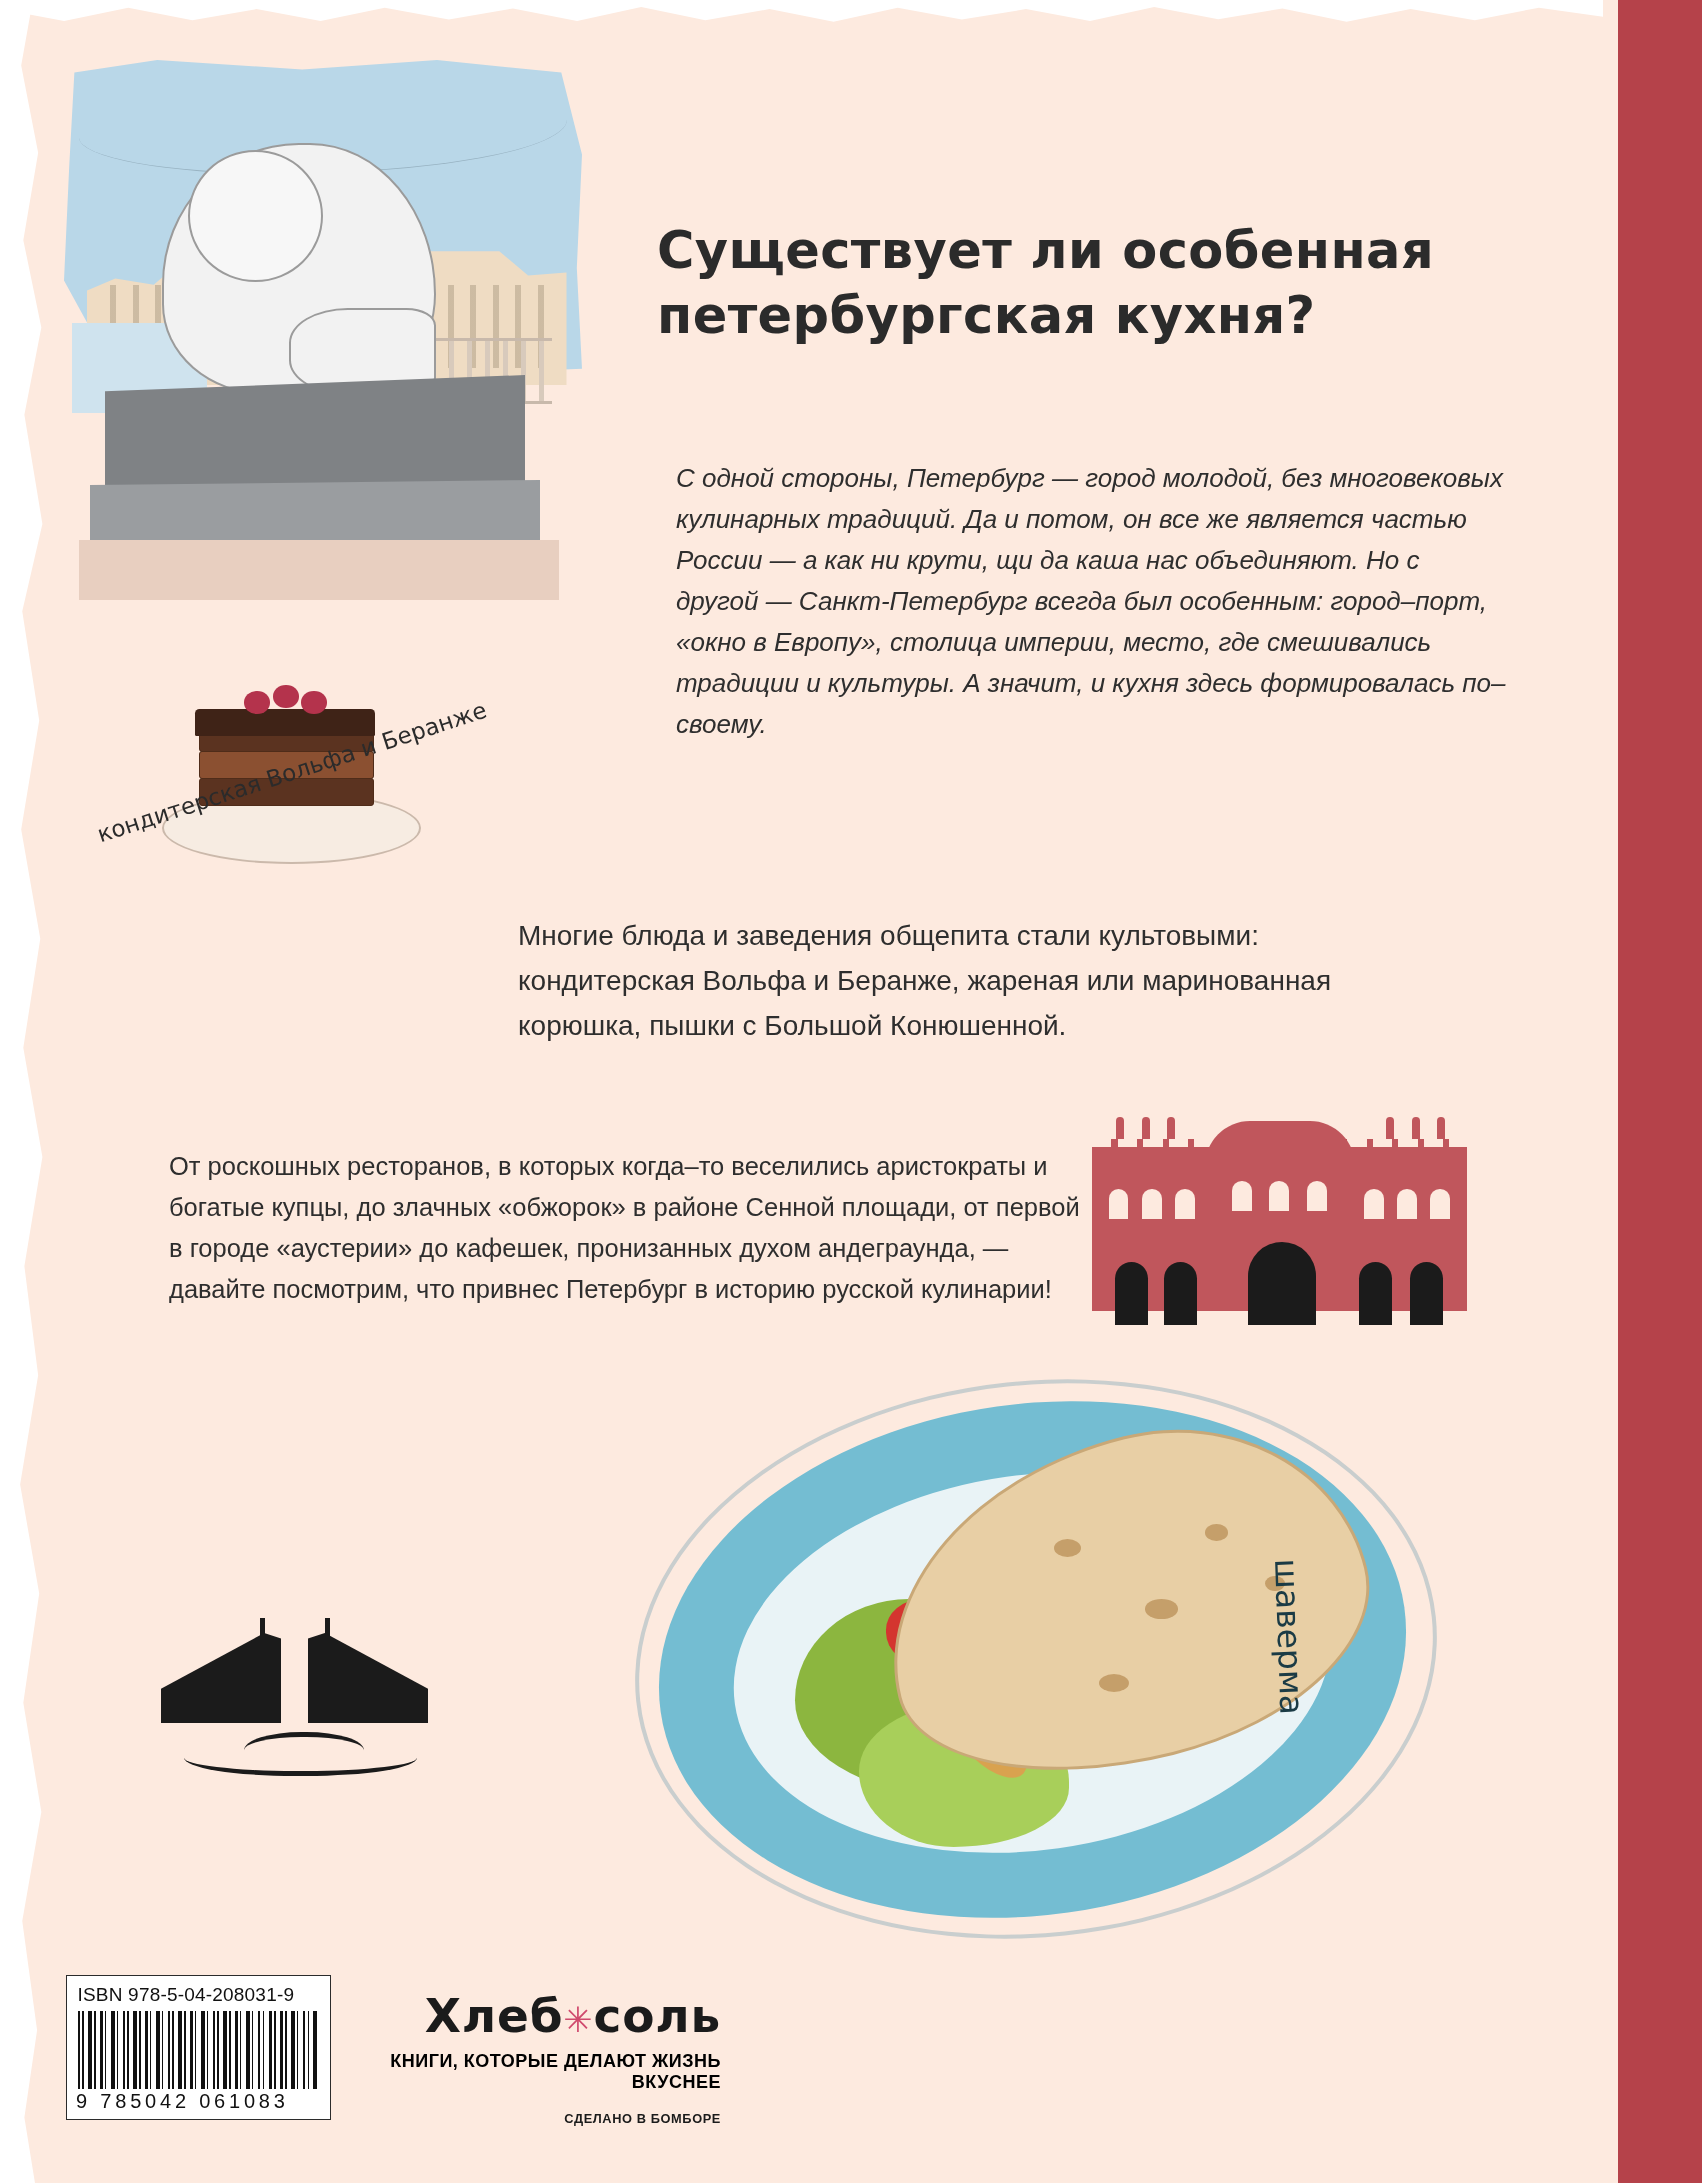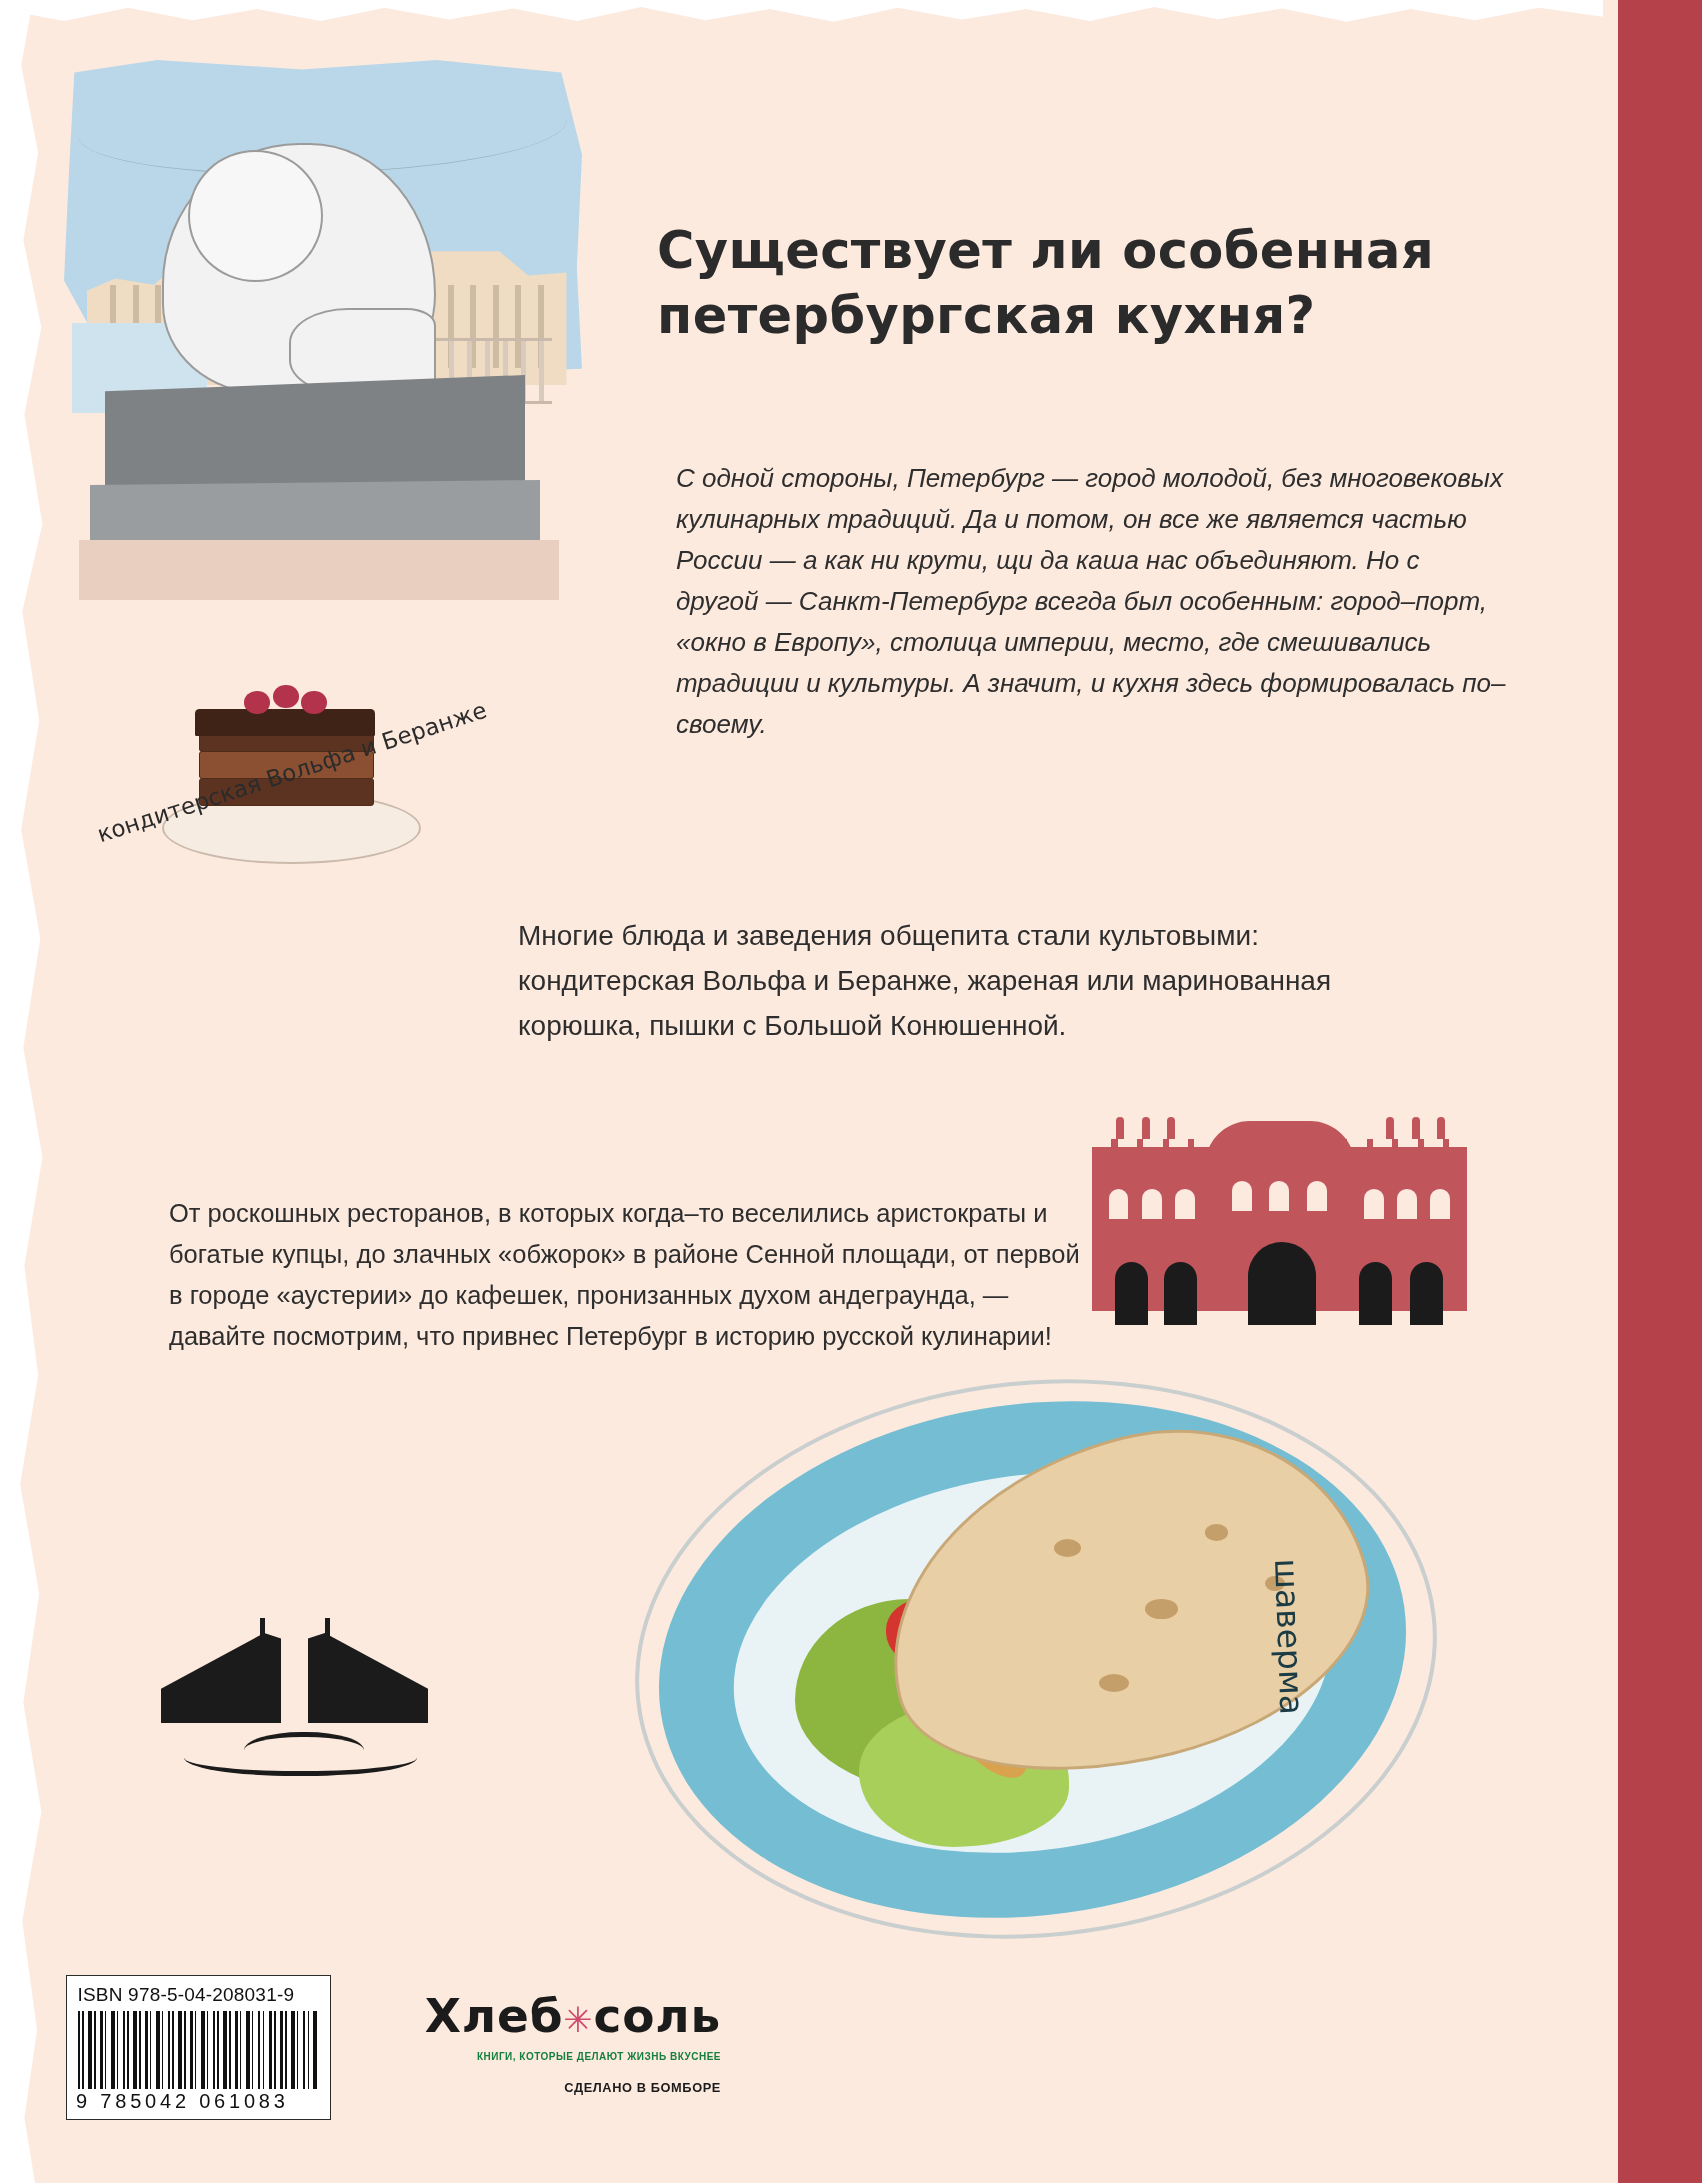--- a/index.html
+++ b/index.html
@@ -102,21 +102,21 @@
   }
   #para-2 {
     left: 518px;
     top: 886px;
     width: 871px;
     font-size: 28px;
     line-height: 1.6;
   }
   #para-3 {
     left: 169px;
-    top: 1167px;
+    top: 1120px;
     width: 923px;
     font-size: 25.5px;
     line-height: 1.62;
   }
 
   
   
   #lion-illustration {
     position: absolute;
     left: 64px;
@@ -524,23 +524,23 @@
     font-size: 47px;
     font-weight: bold;
     color: #1b1b1b;
     letter-spacing: 0.8px;
     white-space: nowrap;
   }
   #publisher-logo .star { color: #d04a6d; font-size: 35px; }
   #publisher-tagline {
     margin-top: 7.5px;
     font-family: "Liberation Sans", sans-serif;
-    font-size: 10px;
+    font-size: 18px;
     font-weight: bold;
-    color: #15803d;
+    color: #000000;
     letter-spacing: 0.5px;
   }
   #publisher-made {
     margin-top: 18px;
     font-family: "Liberation Sans", sans-serif;
     font-size: 12.8px;
     font-weight: bold;
     color: #1b1b1b;
     letter-spacing: 0.6px;
   }

